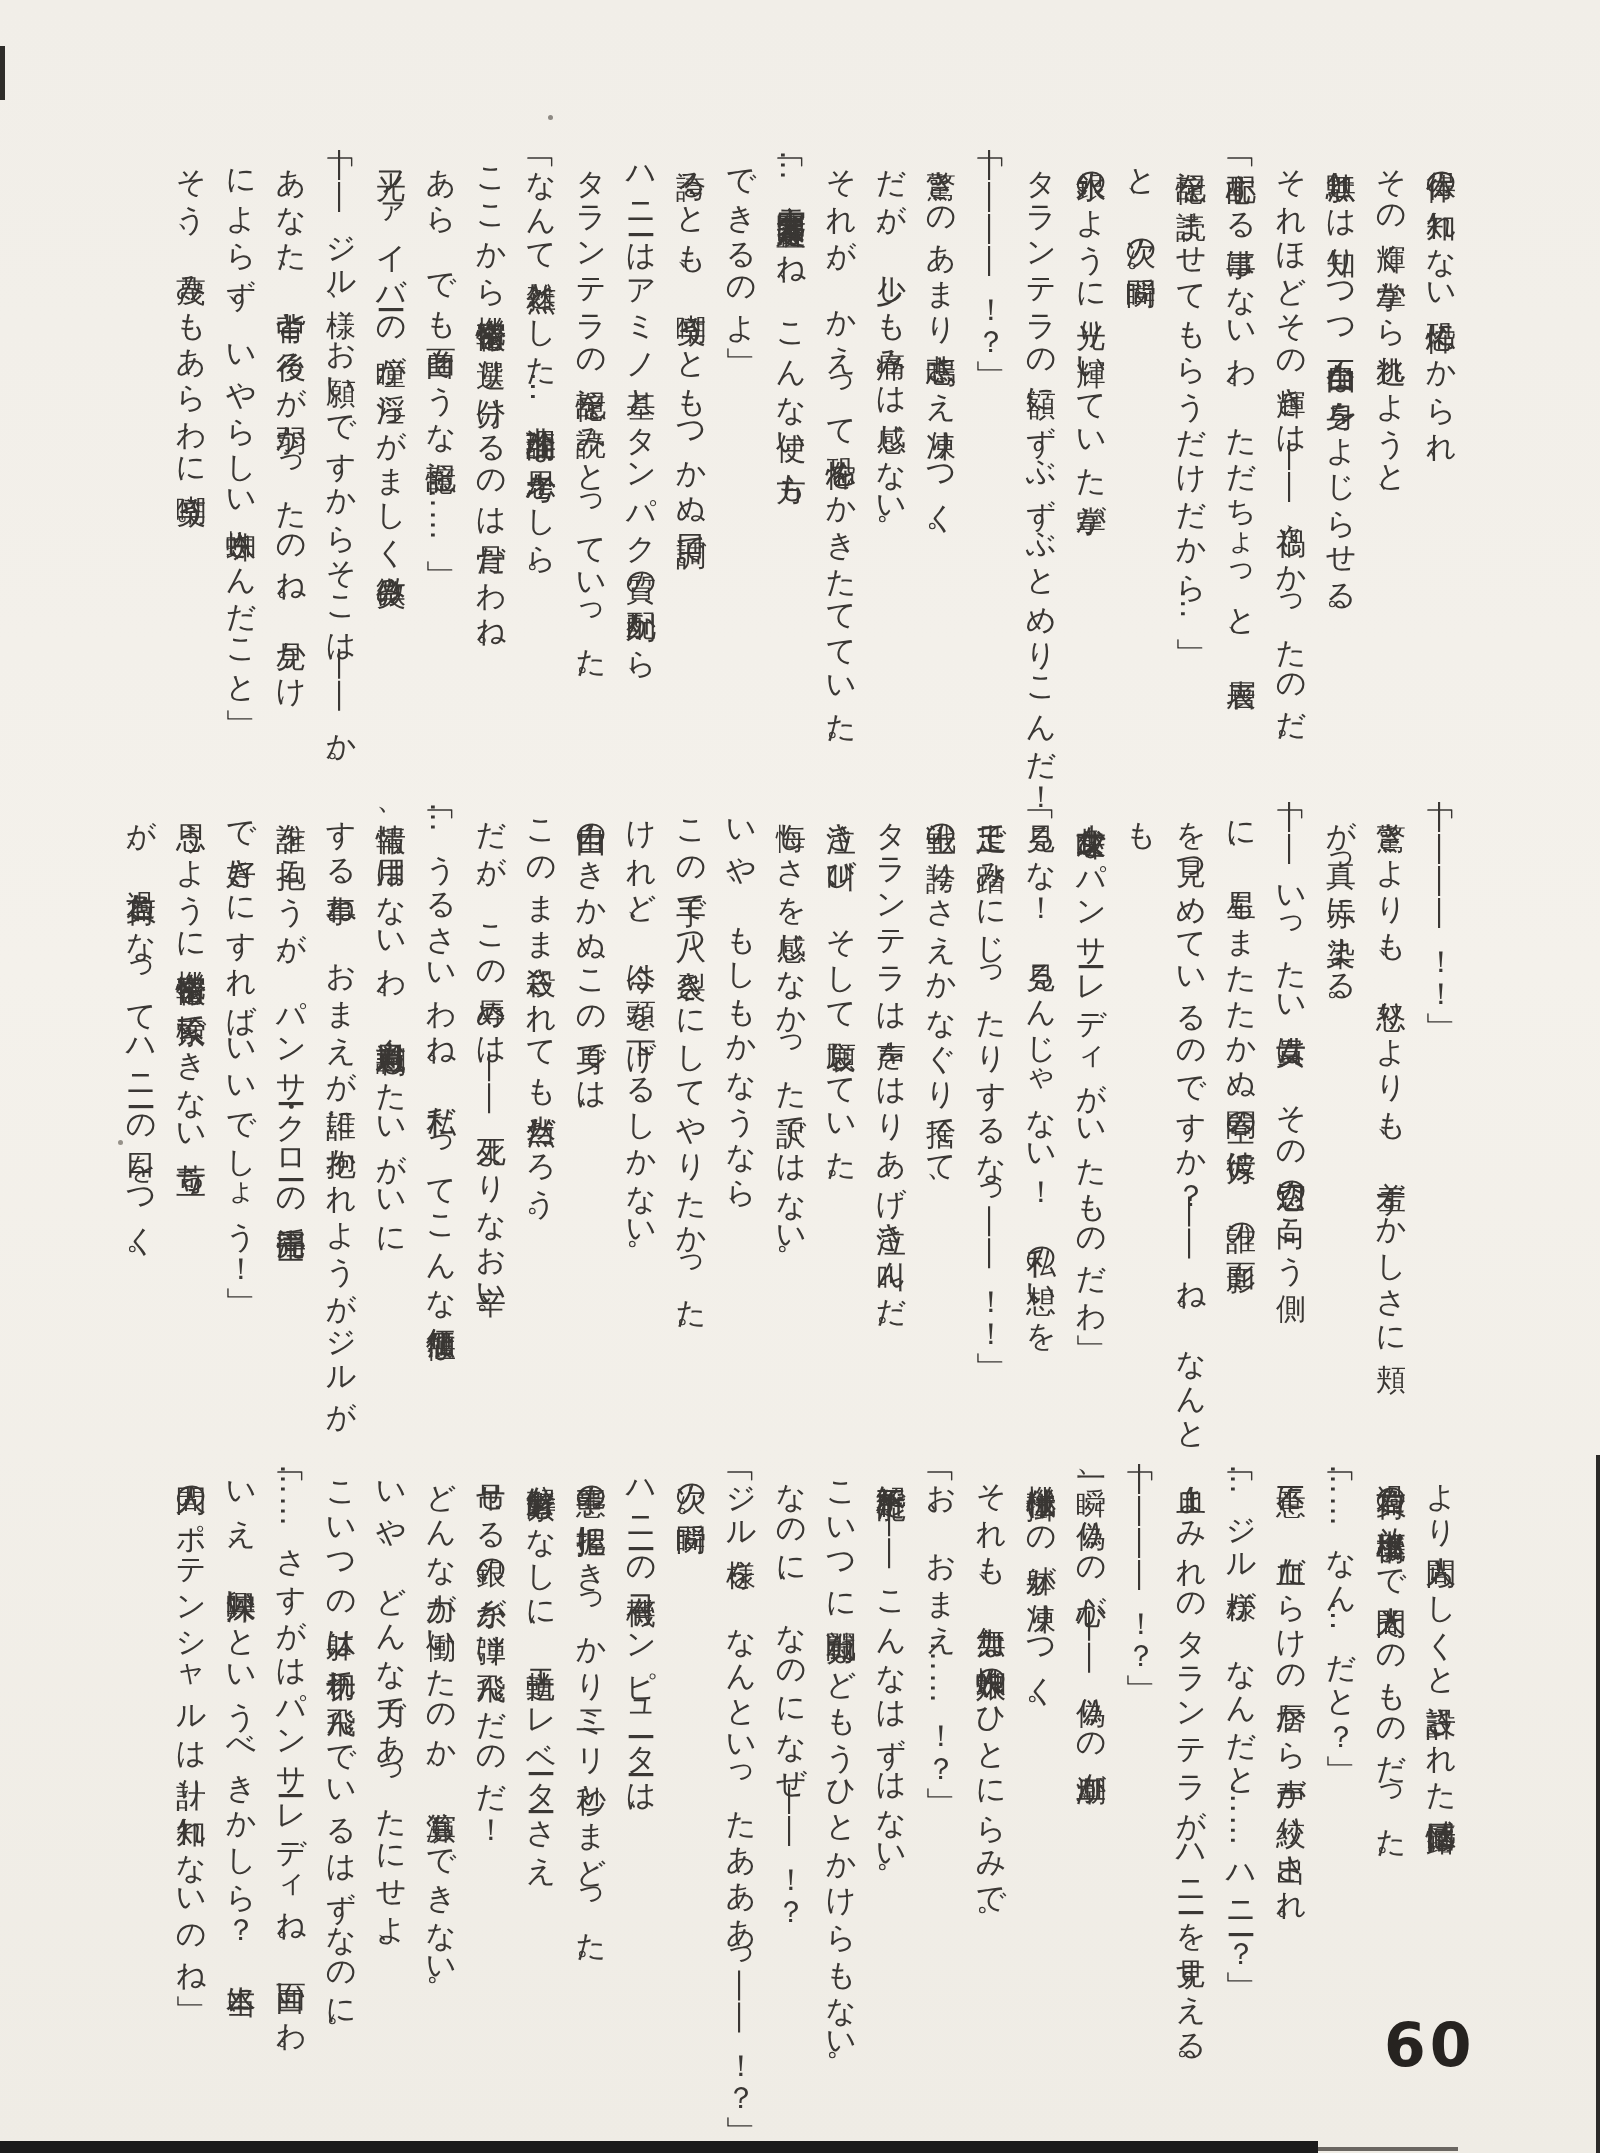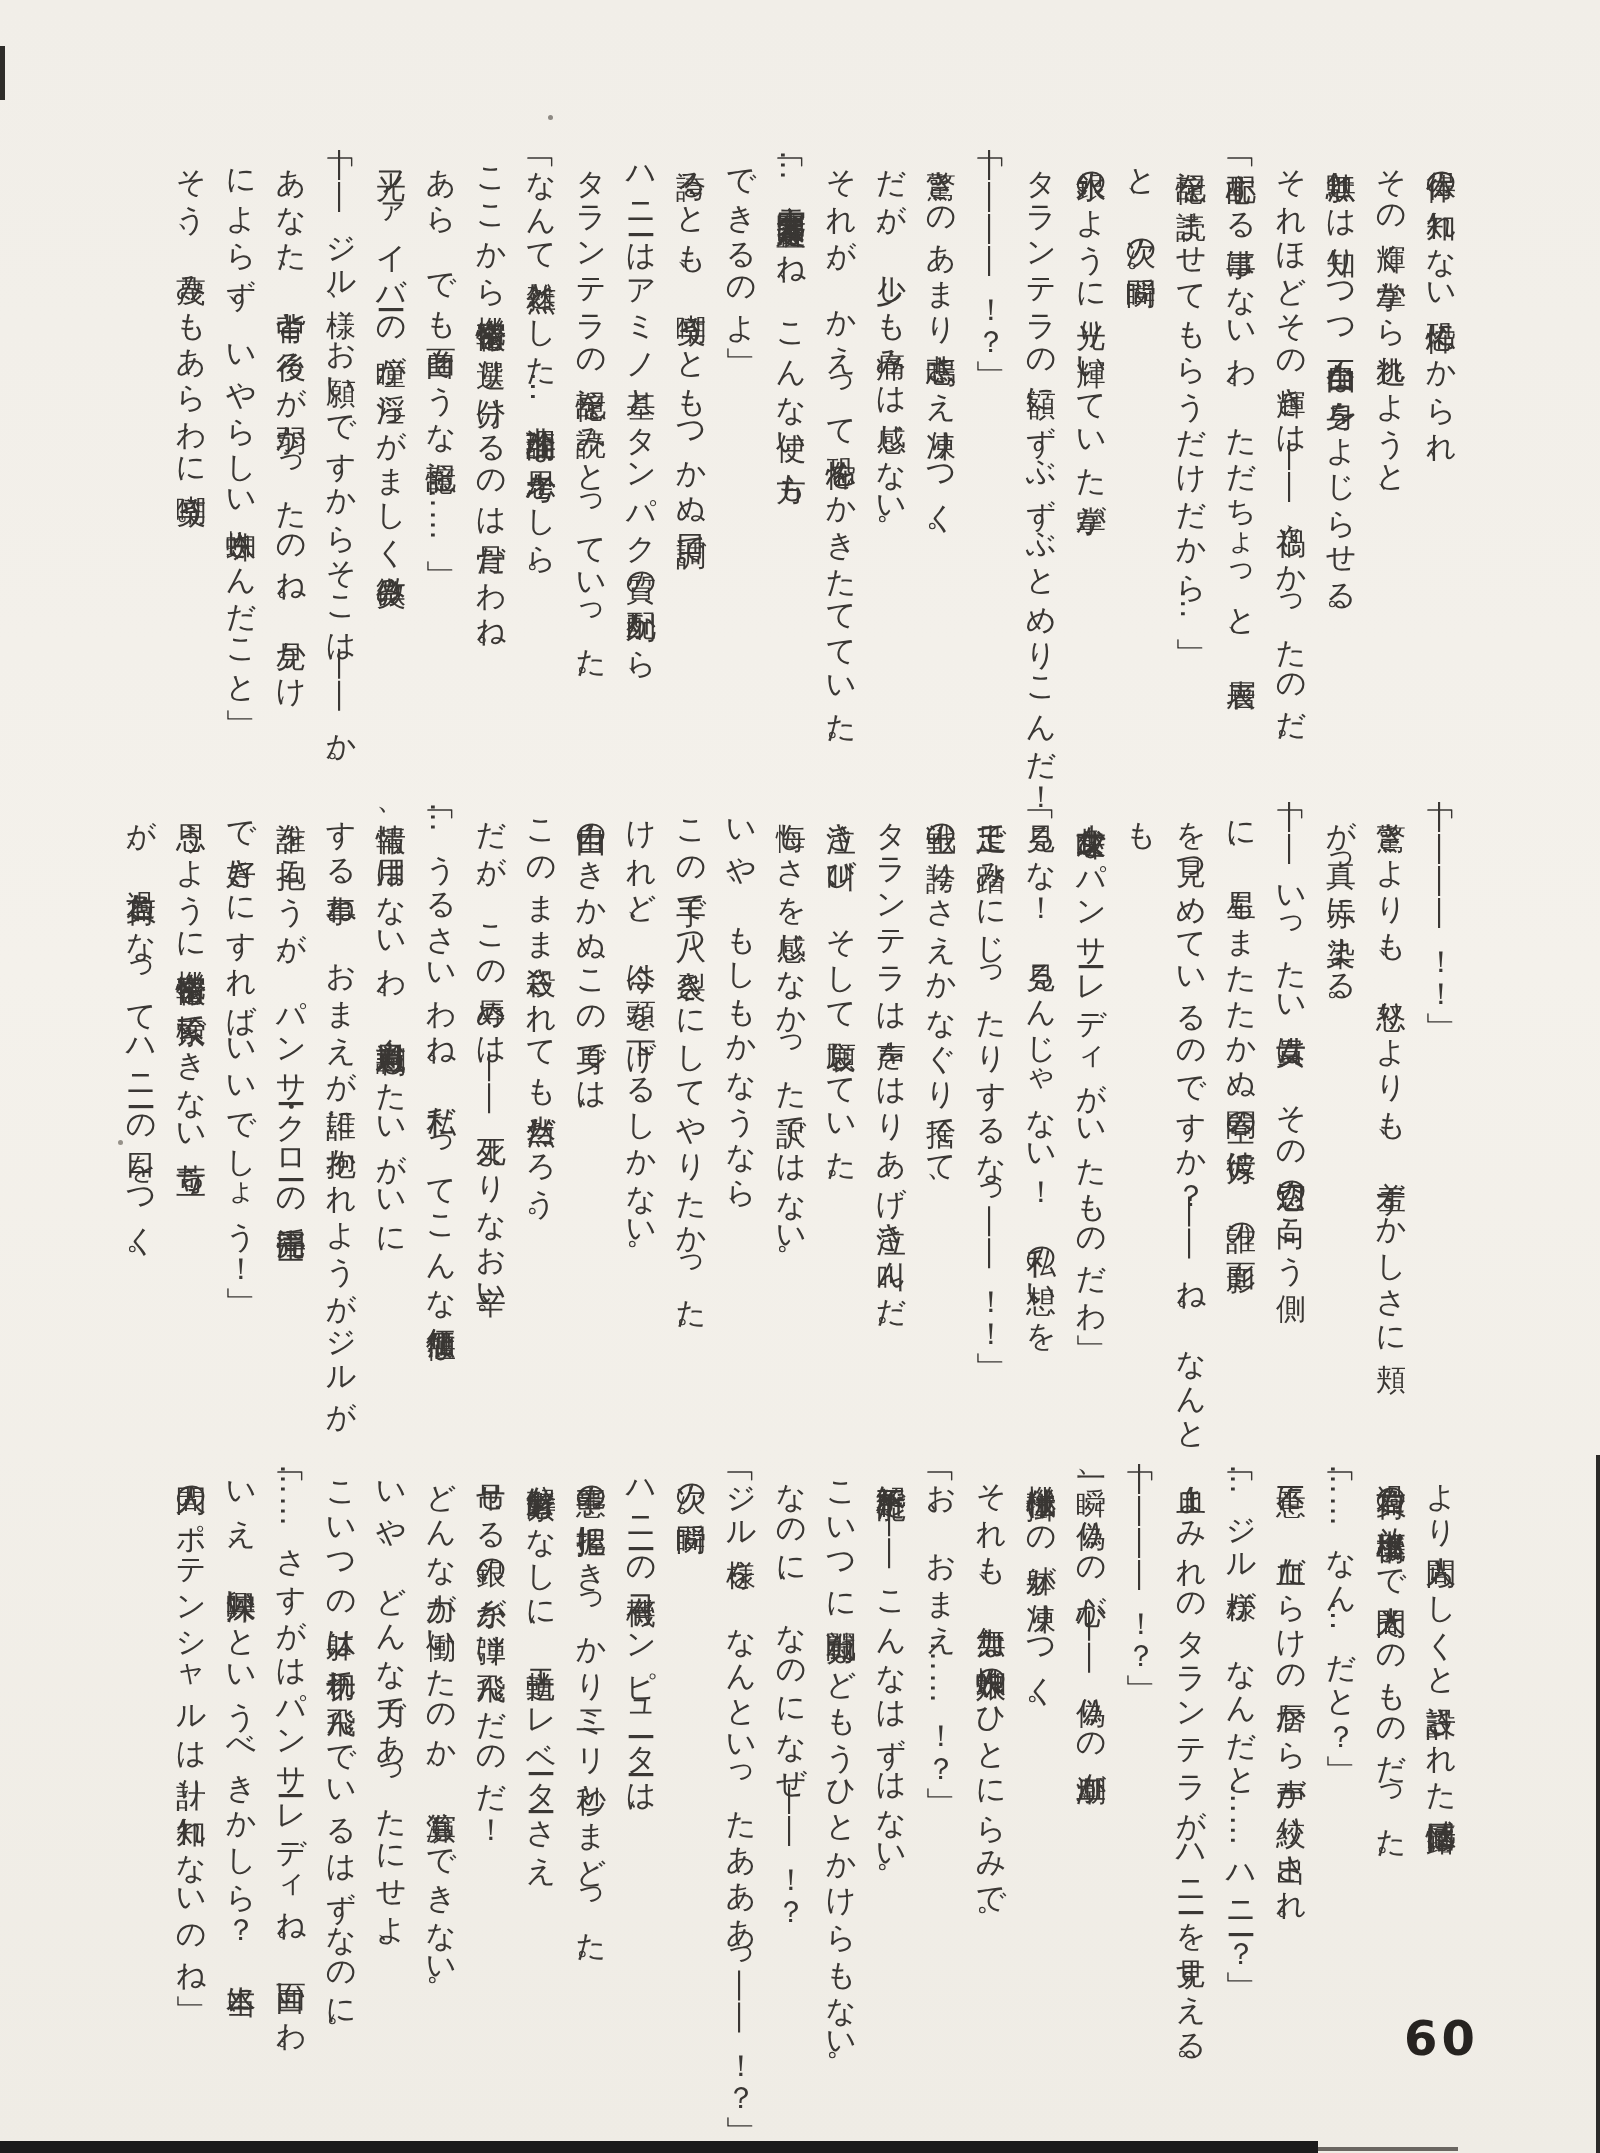--- a/index.html
+++ b/index.html
@@ -28,26 +28,25 @@
   .band-top    { top: 148px; }
   .band-middle { top: 800px; }
   .band-bottom { top: 1462px; }
   .col {
     height: 650px;
   }
   .page-number {
     position: absolute;
     left: 1384px;
     top: 2010px;
-    font-size: 48px;
+    font-size: 60px;
     font-weight: 800;
     letter-spacing: 4px;
     color: #262320;
     font-family: "DejaVu Sans", sans-serif;
-    margin-left: 20px;
   }
   .bottom-edge-shadow {
     position: absolute;
     left: 0;
     bottom: 0;
     width: 1318px;
     height: 12px;
     background: #1b1b1b;
   }
   .bottom-edge-shadow-thin {

